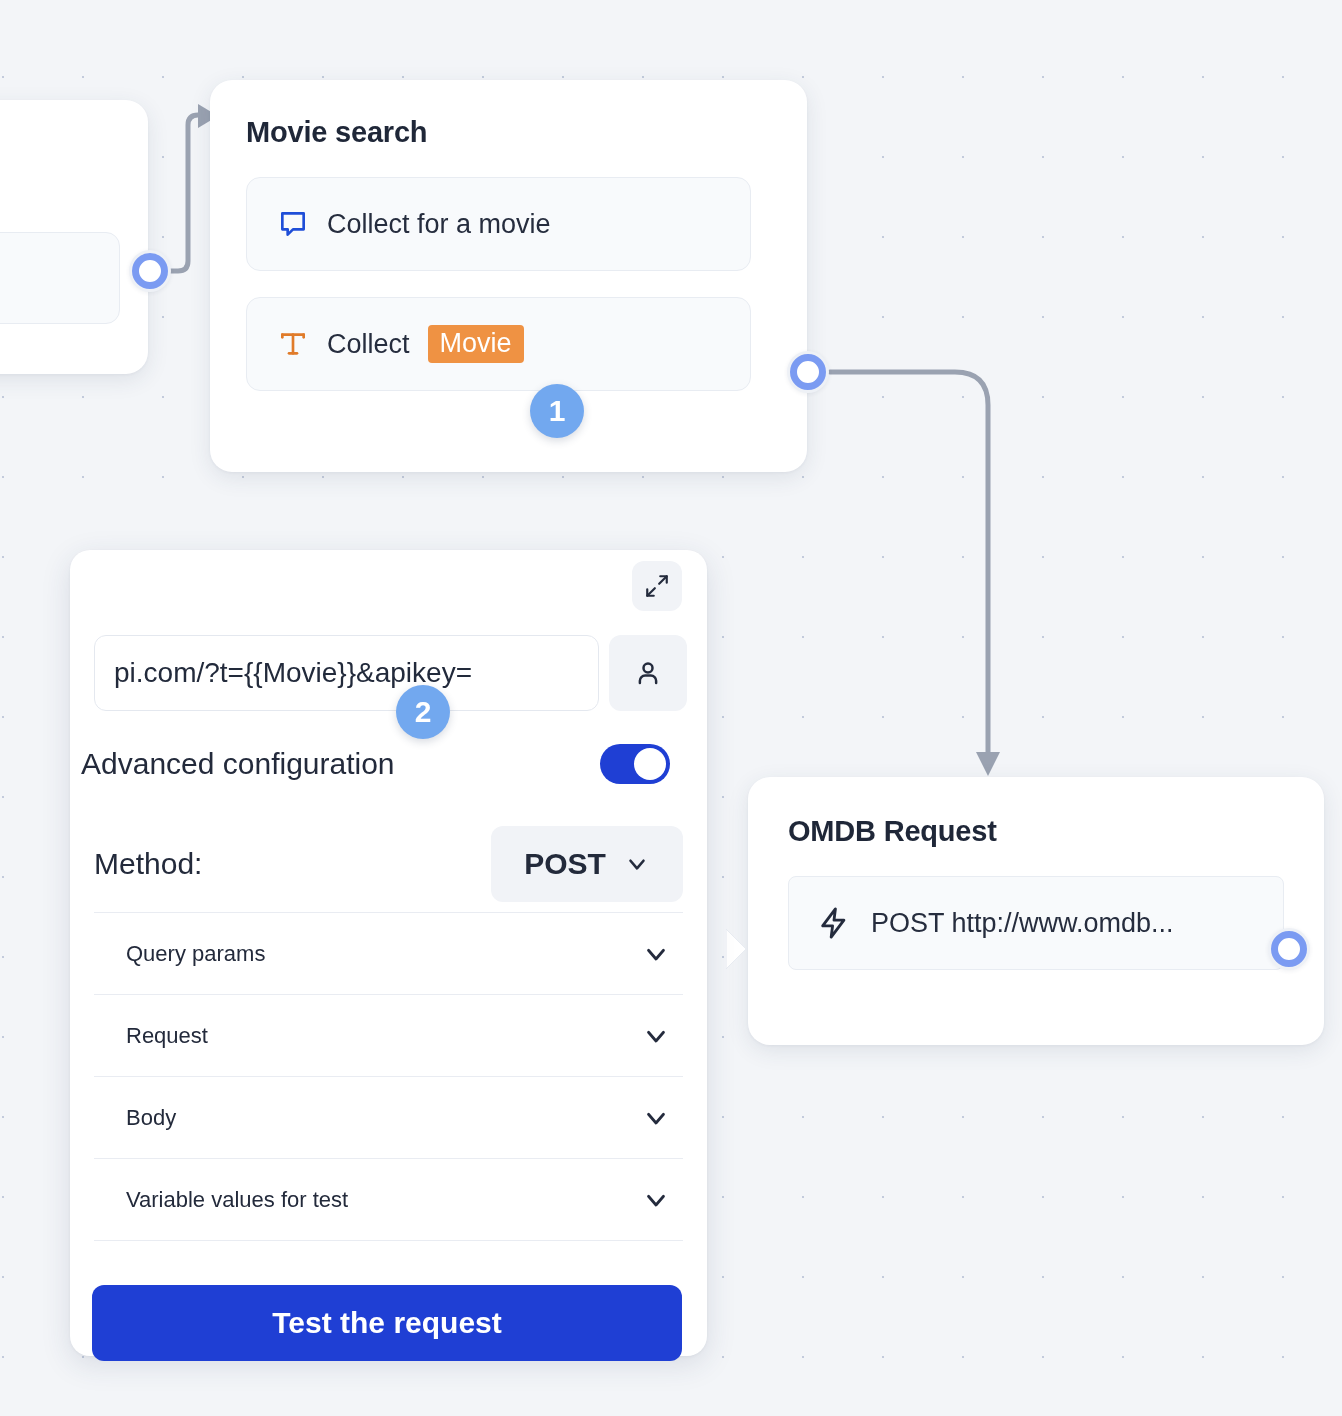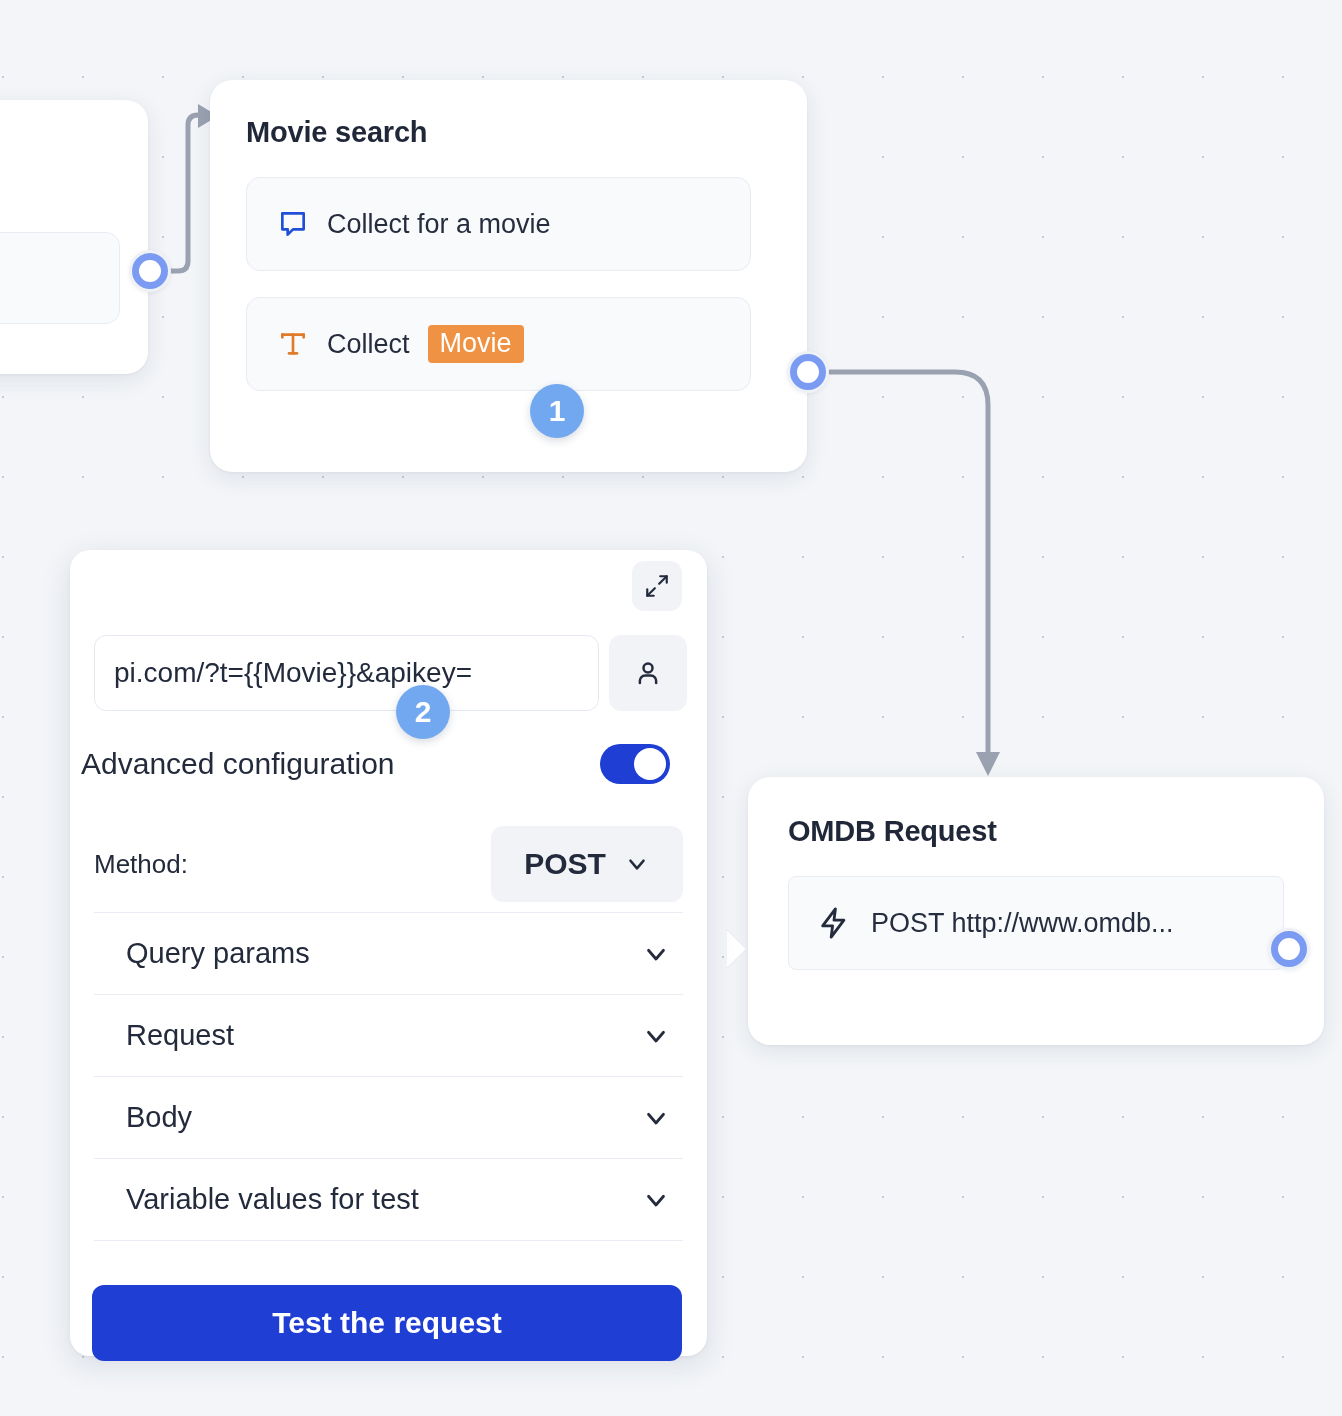--- a/index.html
+++ b/index.html
@@ -233,21 +233,21 @@
     border-radius: 50%;
     background: #ffffff;
   }
 
   .method-row {
     position: absolute;
     left: 24px; top: 276px;
     width: 589px;
     display: flex; align-items: center; justify-content: space-between;
   }
-  .method-label { font-size: 26px; color: #232a3b; }
+  .method-label { font-size: 30px; color: #232a3b; }
   .method-select {
     width: 192px; height: 76px;
     border-radius: 12px;
     background: #f1f3f7;
     display: flex; align-items: center; justify-content: center;
     gap: 18px;
     font-size: 30px;
     font-weight: bold;
     color: #232a3b;
     cursor: pointer;
@@ -260,21 +260,21 @@
     width: 589px;
     border-top: 1px solid #e9ecf2;
   }
   .acc-item {
     height: 82px;
     display: flex; align-items: center; justify-content: space-between;
     padding: 0 12px 0 32px;
     border-bottom: 1px solid #e9ecf2;
     cursor: pointer;
   }
-  .acc-label { font-size: 29px; color: #232a3b; }
+  .acc-label { font-size: 22px; color: #232a3b; }
 
   .test-btn {
     position: absolute;
     left: 92px; top: 1285px;
     width: 590px; height: 76px;
     background: #1f3fd4;
     color: #ffffff;
     border: none;
     border-radius: 12px;
     font-family: "Liberation Sans", sans-serif;

